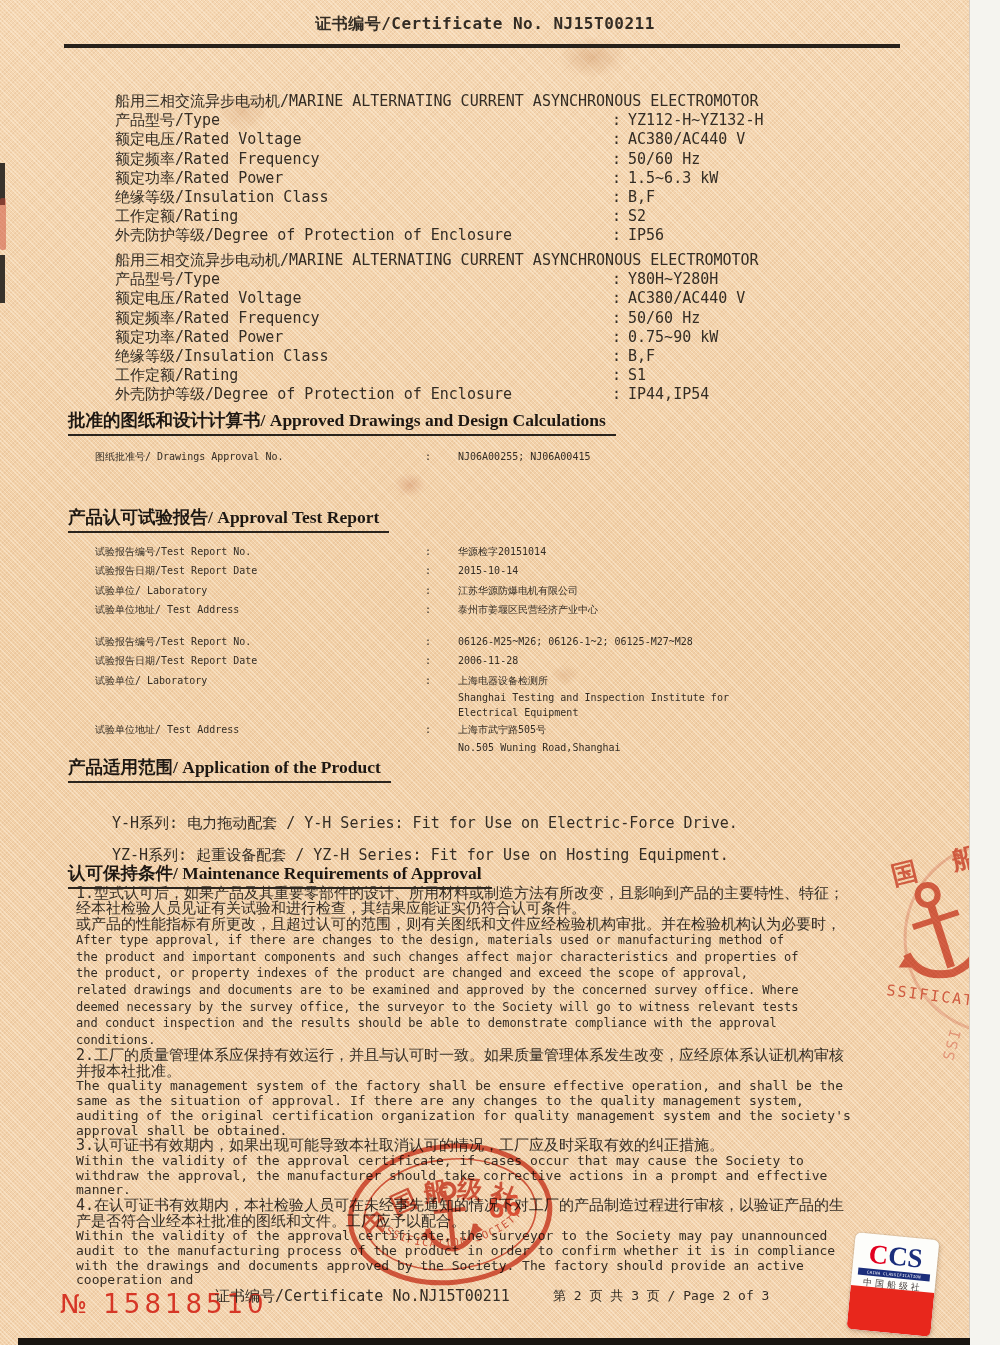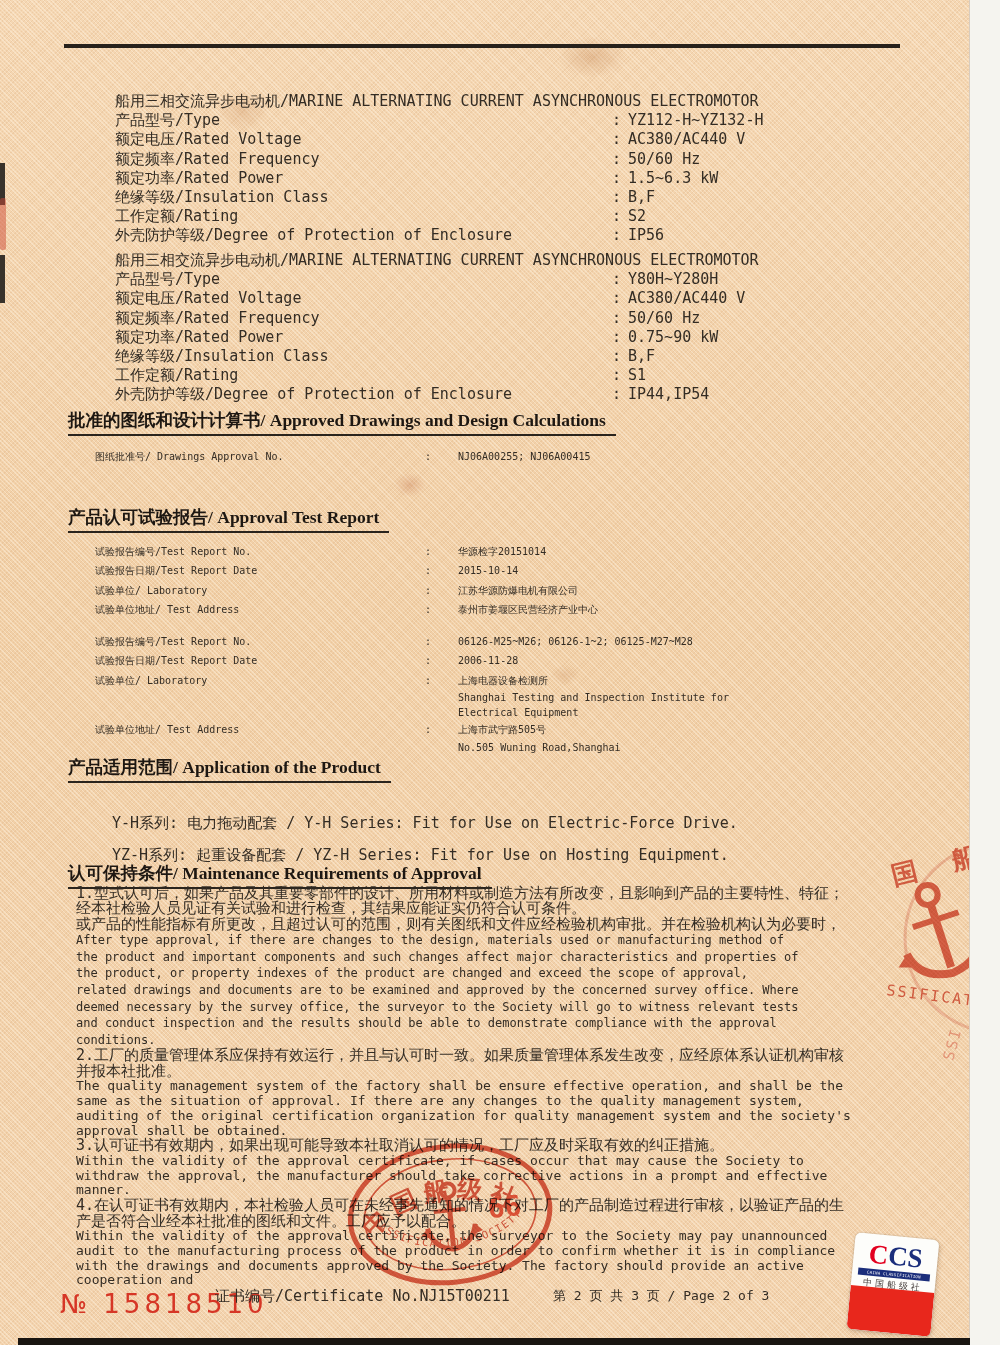--- a/index.html
+++ b/index.html
@@ -84,20 +84,21 @@
 </head>
 <body>
 
 <div class="page">
 
   <div class="stain stain1"></div>
   <div class="stain stain2"></div>
   <div class="stain stain3"></div>
   <div class="stain stain4"></div>
 
+  <div class="cert-header">证书编号/Certificate No. NJ15T00211</div>
   <div class="top-rule"></div>
 
 
   <div class="spec-block b1">
     <div class="spec-intro">船用三相交流异步电动机/MARINE ALTERNATING CURRENT ASYNCHRONOUS ELECTROMOTOR</div>
     <div>
 
         <div class="spec-row">
           <span class="spec-label">产品型号/Type</span>
           <span class="spec-colon">:</span>

